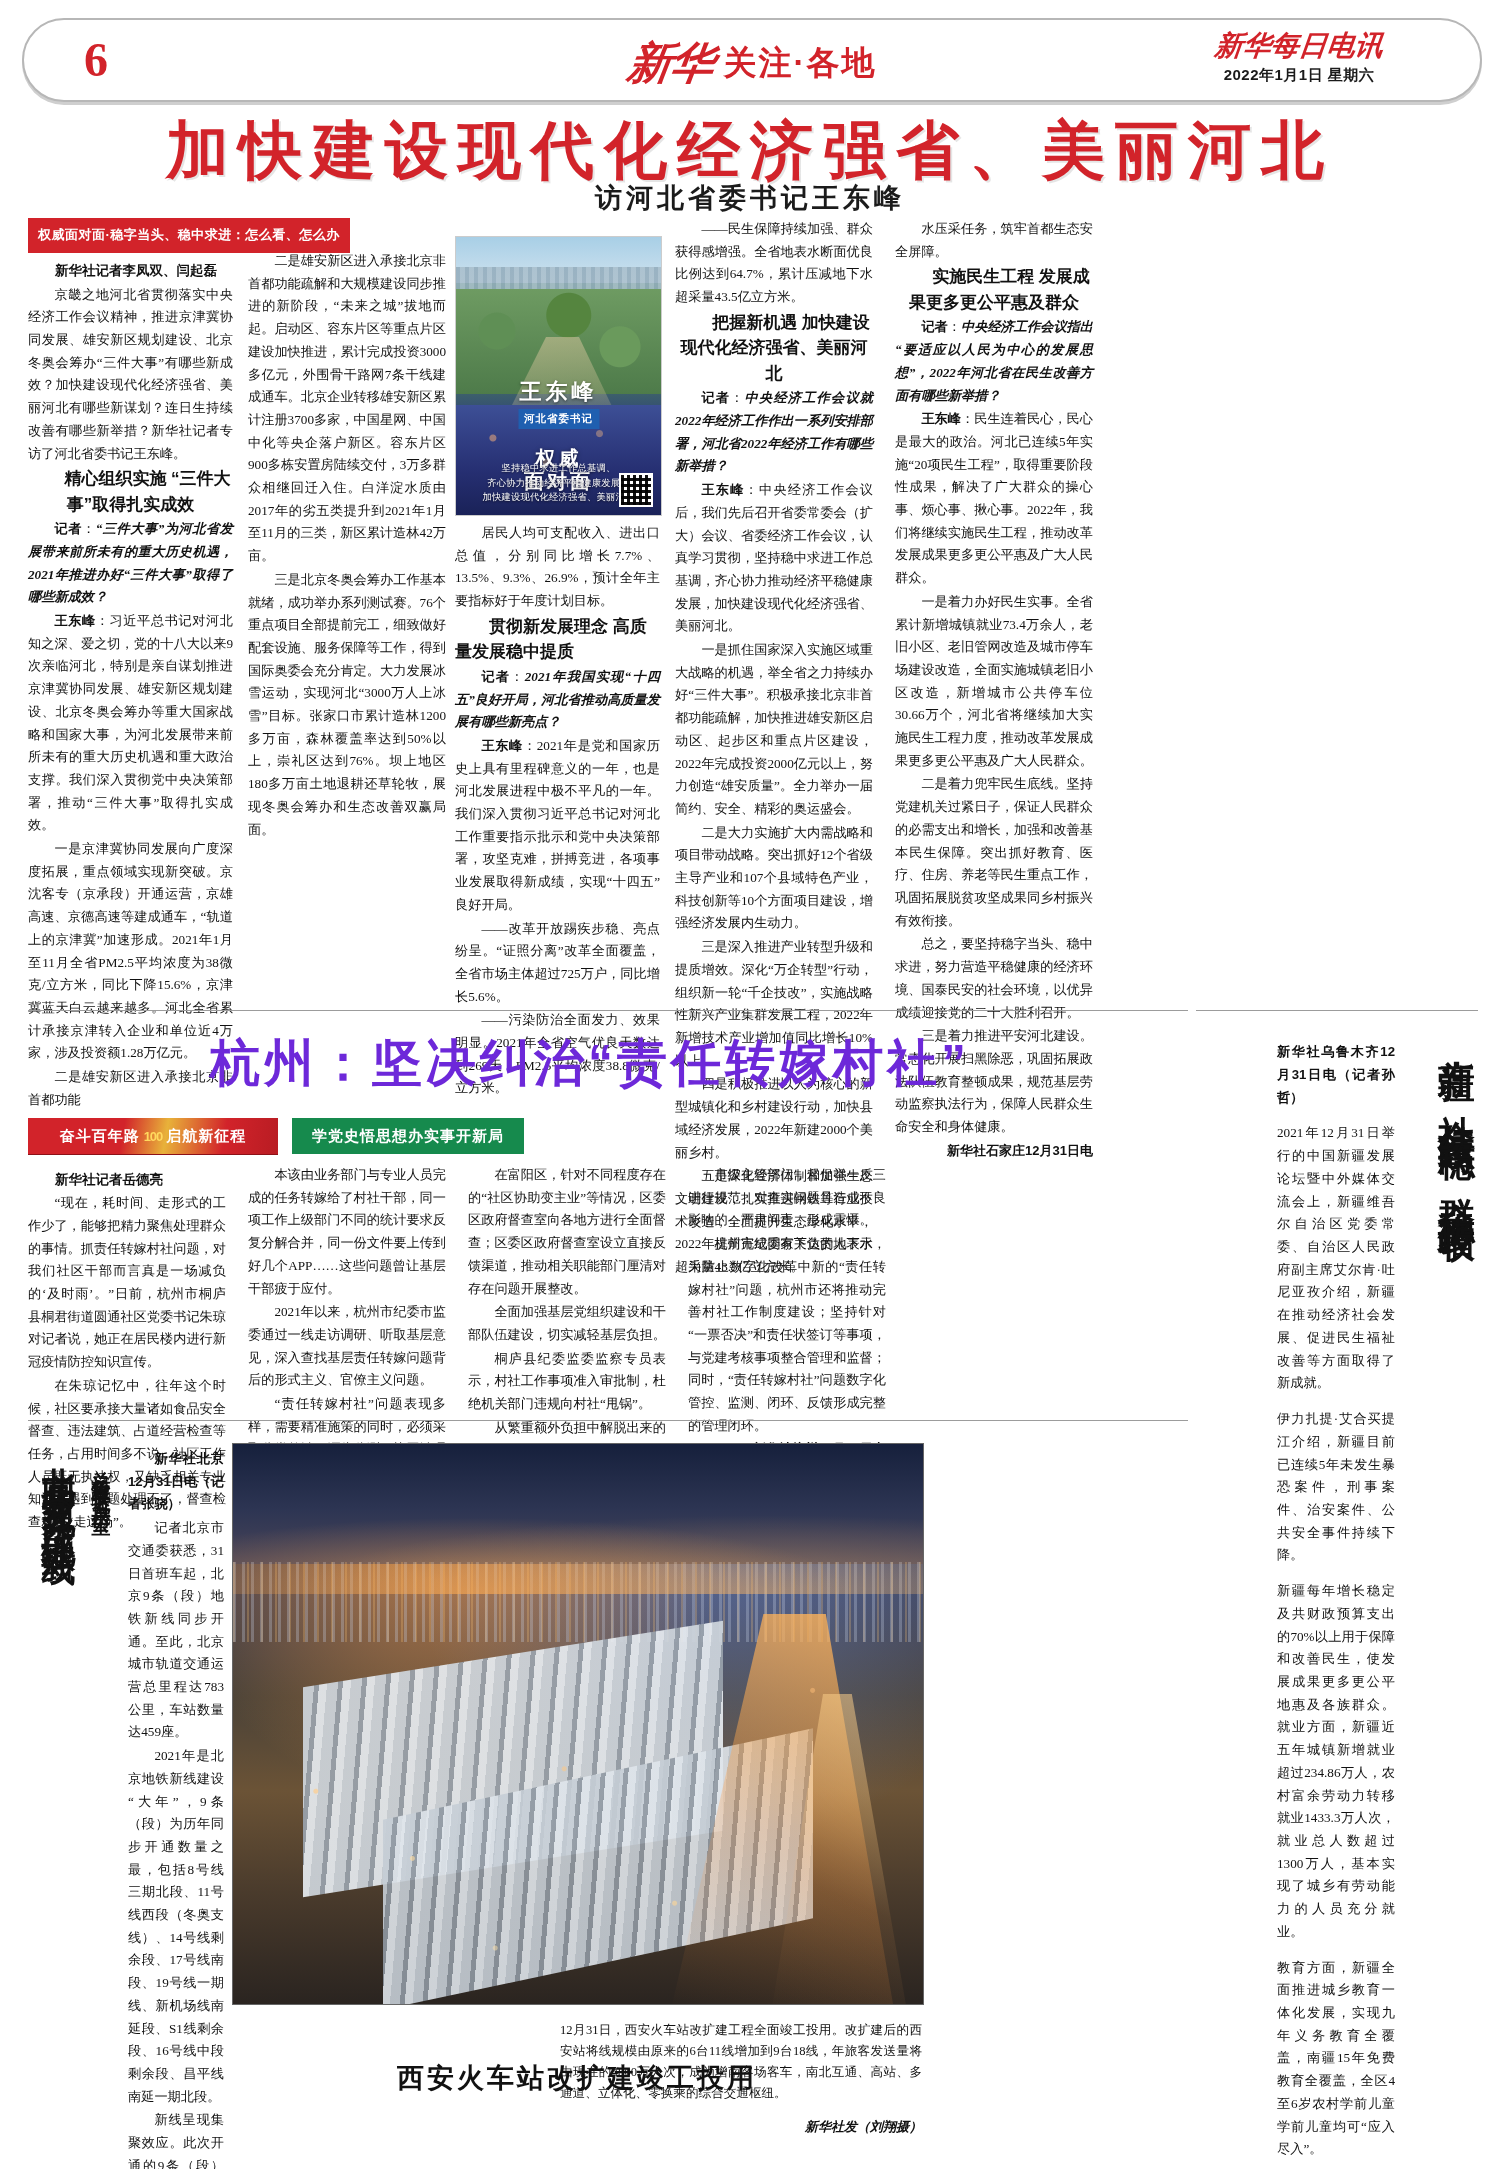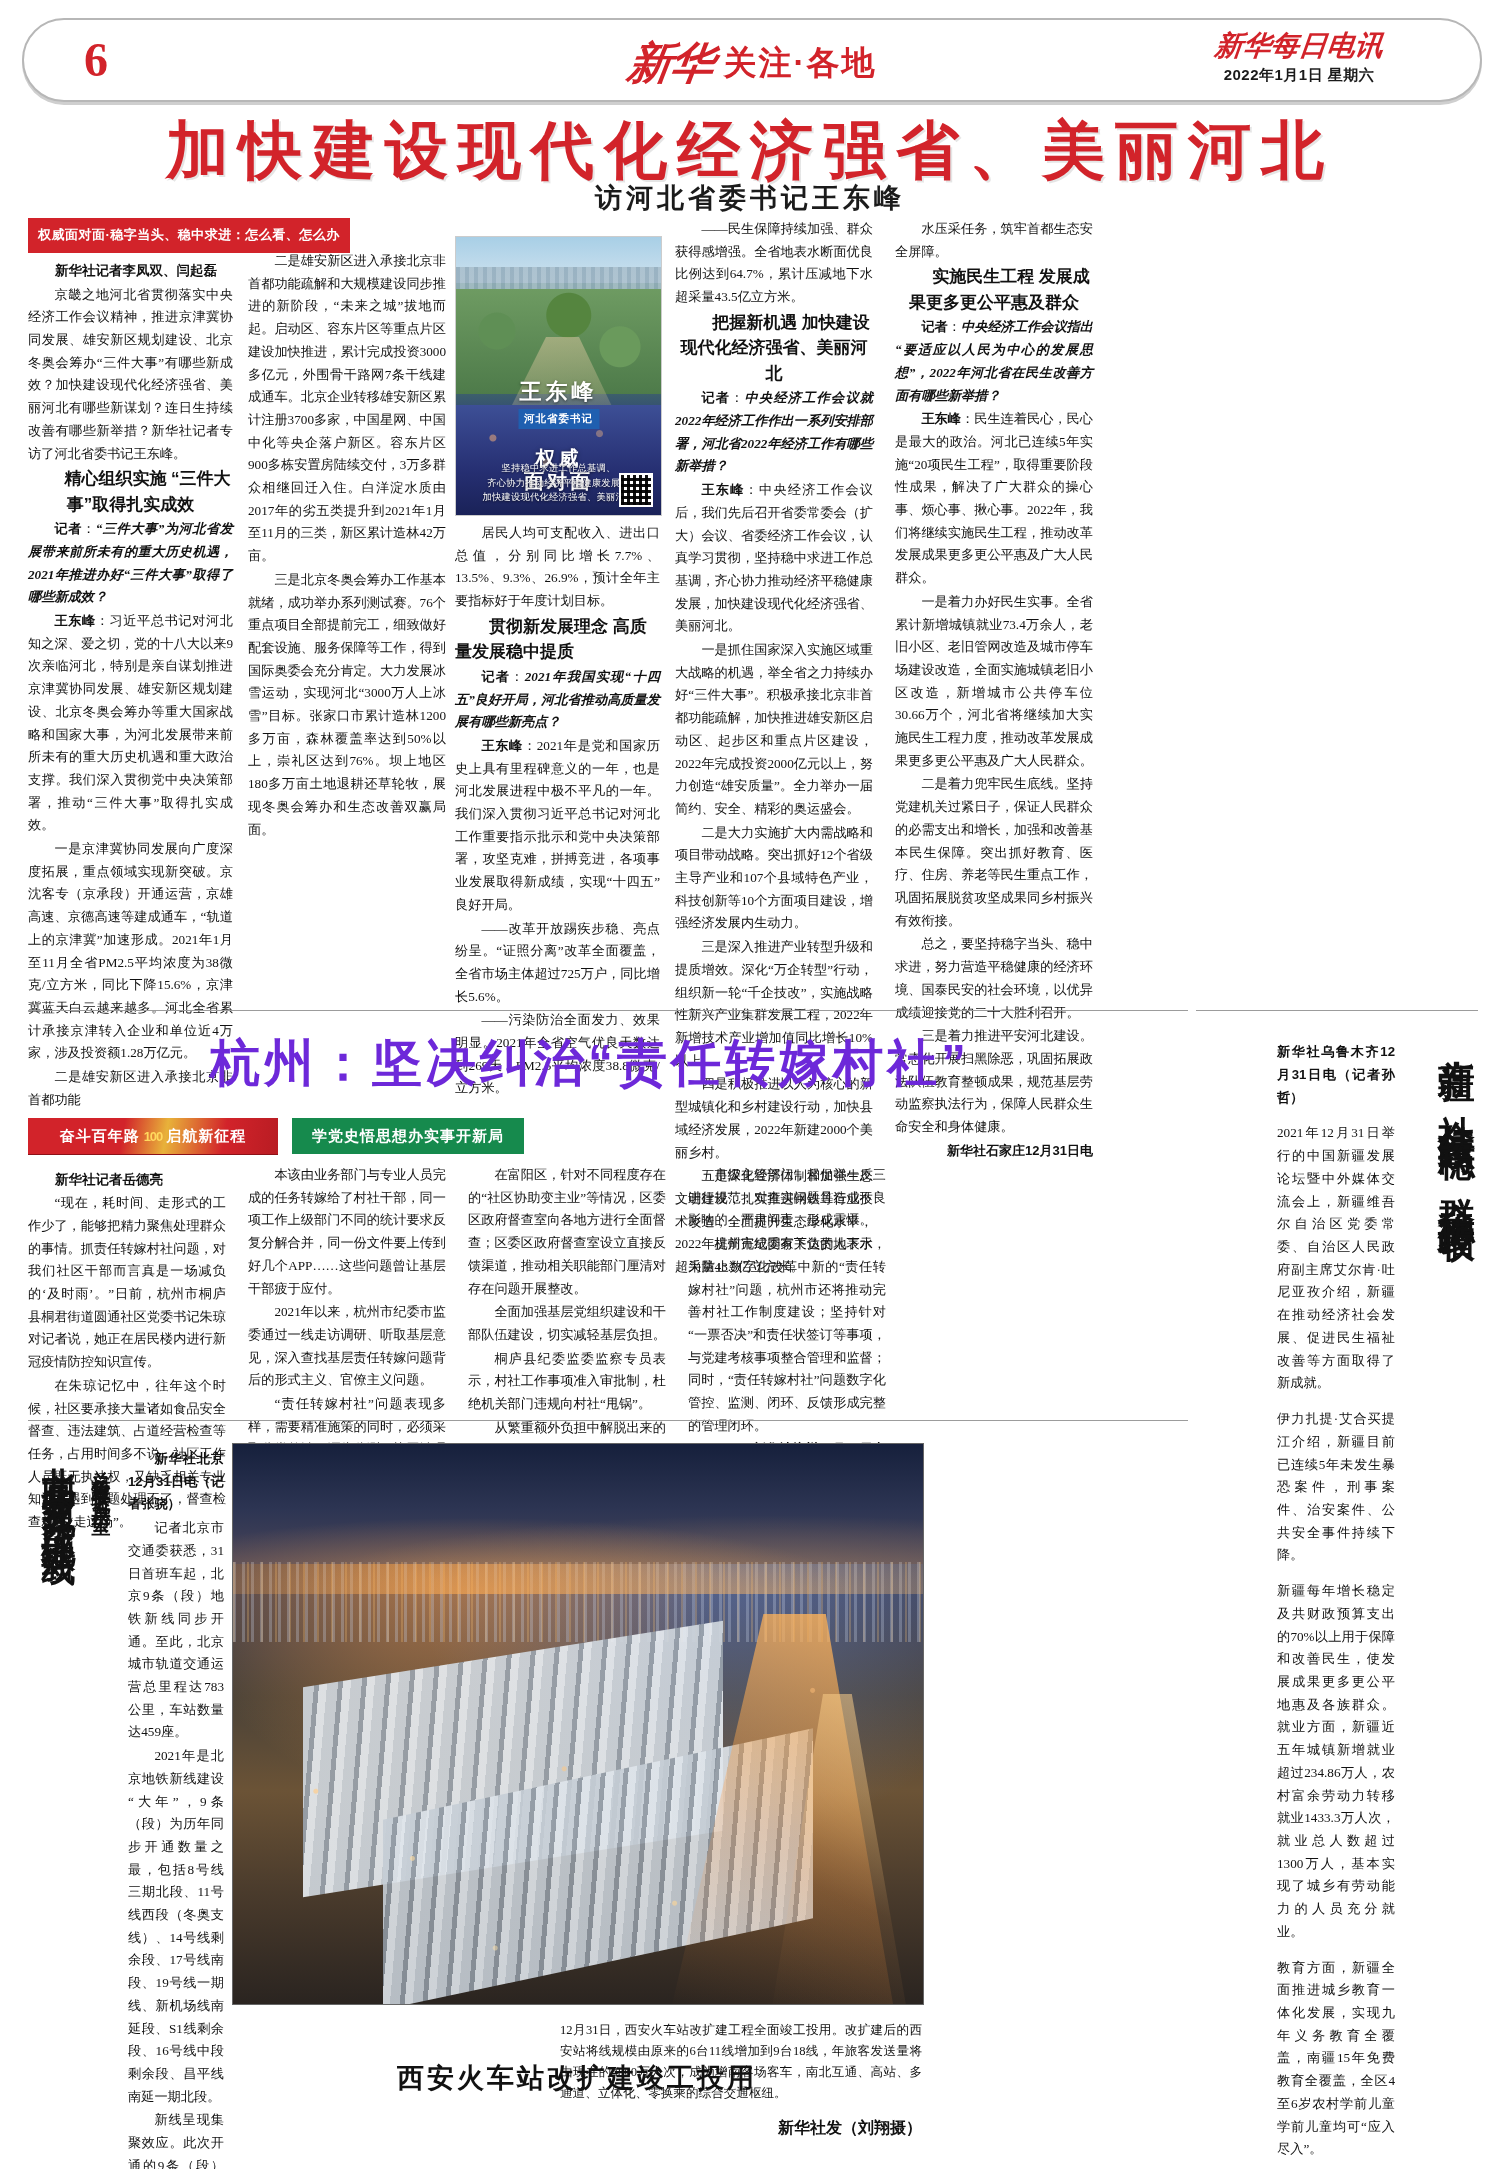--- a/index.html
+++ b/index.html
@@ -219,21 +219,21 @@
     position:absolute;left:232px;top:2060px;width:690px;text-align:center;
     font-family:"Liberation Sans",sans-serif;font-size:27px;font-weight:700;
     letter-spacing:3px;color:#111;
   }
   .photo-cap-body{
     position:absolute;left:560px;top:2020px;width:362px;
     font-size:12.6px;line-height:1.66;text-align:justify;
   }
   .photo-credit{
     position:absolute;left:700px;top:2118px;width:222px;text-align:right;
-    font-family:"Liberation Sans",sans-serif;font-weight:700;font-size:16px;
+    font-family:"Liberation Sans",sans-serif;font-weight:700;font-size:13px;font-style:italic;
   }
 
   .hl-rule{position:absolute;background:#9c9c9c;}
 </style>
 </head>
 <body>
 
 <div class="page">
 
   <div class="masthead">

